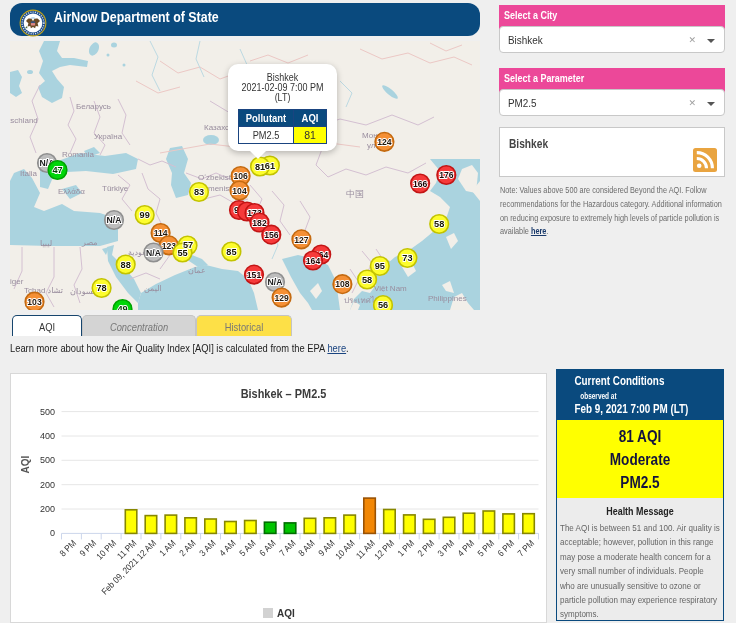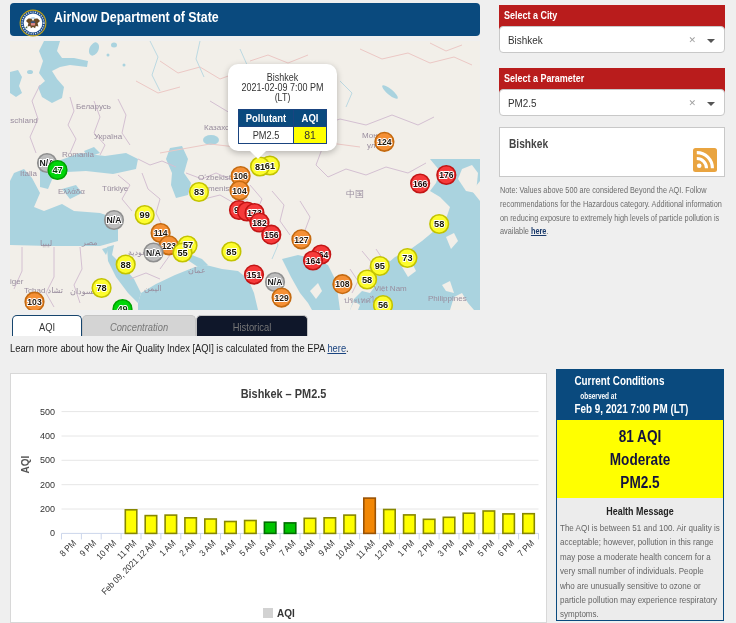--- a/index.html
+++ b/index.html
@@ -1,44 +1,44 @@
 <!DOCTYPE html>
 <html><head><meta charset="utf-8"><title>AirNow Department of State</title>
 <style>
 * { margin:0; padding:0; box-sizing:border-box; }
 html,body { width:736px; height:623px; background:#efefef; font-family:"Liberation Sans",sans-serif; position:relative; overflow:hidden; }
 .abs { position:absolute; }
 .sxl { display:inline-block; white-space:nowrap; transform-origin:0 50%; }
 .sxc { display:block; white-space:nowrap; transform-origin:50% 50%; }
-#hdr { left:10px; top:3px; width:470px; height:33px; background:#0a4a7e; border-radius:4px; }
+#hdr { left:10px; top:3px; width:470px; height:33px; background:#0a4a7e; border-radius:12px; }
 #hdr .t { position:absolute; left:44px; top:5px; color:#fff; font-size:15.5px; font-weight:bold; }
 #map { left:10px; top:41px; width:470px; height:269px; overflow:hidden; }
 #pop { left:228px; top:64px; width:109px; height:87px; background:#fff; border-radius:10px; box-shadow:0 2px 6px rgba(0,0,0,0.25); font-size:10.5px; color:#333; text-align:center; padding-top:7.5px; line-height:10.3px; }
 #pop:after { content:""; position:absolute; left:22px; top:86.5px; border:8px solid transparent; border-top-color:#fff; border-bottom-width:0; }
 #pop table { border-collapse:collapse; margin:7px auto 0; }
 #pop td { border:1.6px solid #1a4480; font-size:10.5px; padding:0; }
 #pop .th { background:#0a4a7e; color:#fff; font-weight:bold; height:16.5px; }
 #pop .c1 { width:55px; } #pop .c2 { width:33px; }
 #pop .row td { height:17.5px; background:#fff; }
 #pop .row .aq { background:#ffff00; }
-.sideh { left:499px; width:226px; height:32px; background:#b91c1c; color:#fff; font-size:11.5px; font-weight:bold; padding:4px 16px 0 5px; }
+.sideh { left:499px; width:226px; height:32px; background:#ec4899; color:#fff; font-size:11.5px; font-weight:bold; padding:4px 16px 0 5px; }
 .sideh .sxl { transform:scaleX(0.78); }
 .sel { left:499px; width:226px; height:27px; background:#fff; border:1px solid #c8c8c8; border-radius:4px; font-size:11px; color:#333; padding:7px 0 0 8px; }
 .sel .x { position:absolute; right:28px; top:8px; color:#a0a0a0; font-size:9px; }
 .sel .car { position:absolute; right:9px; top:12px; width:0; height:0; border:4px solid transparent; border-top:4.5px solid #555; }
 #rssbox { left:499px; top:127px; width:226px; height:50px; background:#fff; border:1px solid #c8c8c8; }
 #rssbox .b { position:absolute; left:9px; top:9px; font-size:12px; font-weight:bold; color:#444; transform:scaleX(0.85); transform-origin:0 50%; }
 #note { left:500px; top:183px; font-size:9.5px; color:#6b6b6b; line-height:13.8px; }
 #note .sxl { transform:scaleX(0.77); }
 #note b { color:#1a3a6b; text-decoration:underline; }
 .tab { top:315px; height:21px; border-radius:5px 5px 0 0; font-size:10.5px; text-align:center; padding-top:5px; }
 .tab .sxc { transform:scaleX(0.89); }
 #tab1 { left:12px; width:70px; background:#fff; border:1px solid #16456e; border-bottom:none; color:#333; }
 #tab2 { left:82px; width:114px; background:#d4d4d4; border:1px solid #c4c4c4; border-bottom:none; color:#777;font-style:italic; }
-#tab3 { left:196px; width:112px; background:#0f172a; border:1px solid #c4c4c4; border-bottom:none; color:#777; }
+#tab3 { left:196px; width:96px; background:#fde047; border:1px solid #c4c4c4; border-bottom:none; color:#777; }
 #learn { left:10px; top:342px; font-size:11px; color:#222; }
 #learn .sxl { transform:scaleX(0.85); }
 #learn a { color:#1a4480; }
 #chart { left:10px; top:373px; width:537px; height:250px; background:#fff; border:1px solid #d8d8d8; }
 #chart .title { position:absolute; top:12px; left:0; width:100%; text-align:center; font-size:13.5px; color:#3c3c3c; font-weight:bold;padding-left:10px; }
 #chart .title .sxc { transform:scaleX(0.81); }
 .yl { position:absolute; right:491px; width:40px; text-align:right; font-size:9px; color:#333; }
 .xl { position:absolute; font-size:9px; color:#333; white-space:nowrap; transform:rotate(-45deg) scaleX(0.9); transform-origin:100% 0; }
 #ylab { position:absolute; left:6px; top:85px; font-size:10px; color:#555; font-weight:bold; transform:rotate(-90deg); }
 #leg { position:absolute; left:252px; top:234px; font-size:10px; font-weight:bold; color:#333; }

